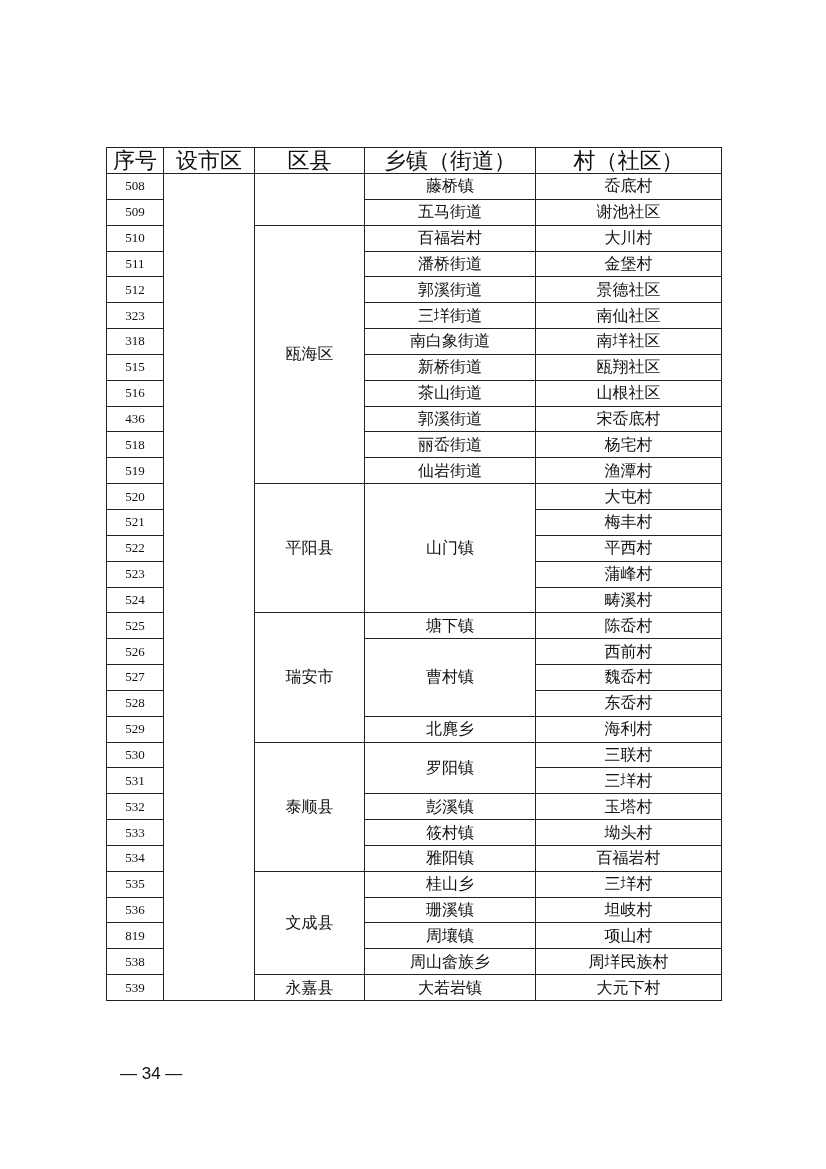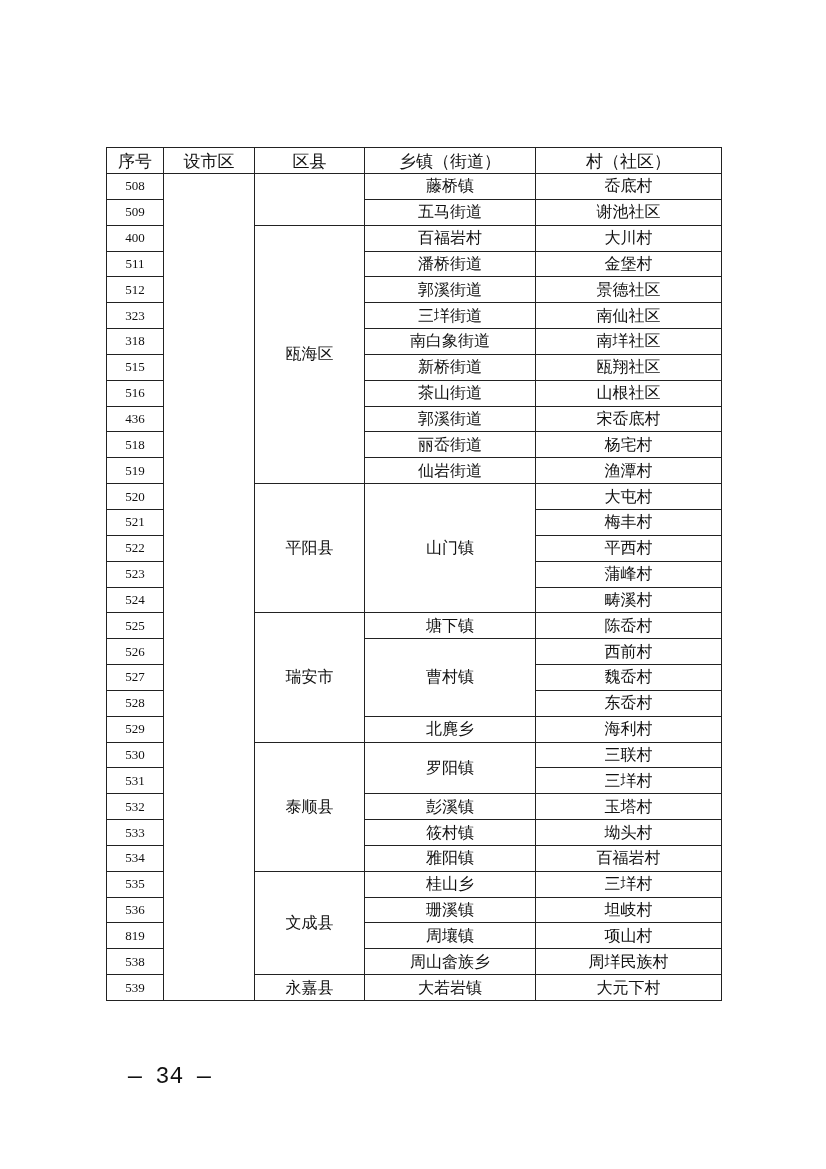--- a/index.html
+++ b/index.html
@@ -1,23 +1,23 @@
 <!DOCTYPE html>
 <html><head>
 <meta charset="utf-8">
 <style>
   html, body { margin:0; padding:0; background:#ffffff; }
   body { width:826px; height:1169px; position:relative; overflow:hidden;
          font-family:"DejaVu Serif","Liberation Serif",serif; color:#111; }
   #tbl { position:absolute; left:106px; top:147px; border-collapse:collapse; table-layout:fixed; }
   #tbl td, #tbl th { border:1px solid #222; padding:0; text-align:center; vertical-align:middle;
          font-size:16px; font-weight:normal; height:24.85px; line-height:24px; overflow:hidden; white-space:nowrap; }
-  #tbl th { font-family:"DejaVu Sans","Liberation Sans",sans-serif; font-size:17px; height:25px; }
+  #tbl th { font-family:"DejaVu Sans","Liberation Sans",sans-serif; font-size:22px; height:25px; }
   #tbl td.num { font-family:"Liberation Serif",serif; font-size:13px; }
-  .footer { position:absolute; left:128px; top:1064px; font-size:23px; font-family:Liberation Mono, monospace; }
+  .footer { position:absolute; left:120px; top:1064px; font-size:17px; font-family:Liberation Sans, sans-serif; }
 </style>
 </head>
 <body>
 
 <table id="tbl">
   <colgroup>
     <col style="width:57px">
       <col style="width:91px">
       <col style="width:110px">
       <col style="width:171px">
@@ -39,21 +39,21 @@
       <td rowspan="2"></td>
       <td>藤桥镇</td>
       <td>岙底村</td>
     </tr>
     <tr>
       <td class="num">509</td>
       <td>五马街道</td>
       <td>谢池社区</td>
     </tr>
     <tr>
-      <td class="num">400</td>
+      <td class="num">510</td>
       <td rowspan="10">瓯海区</td>
       <td>百福岩村</td>
       <td>大川村</td>
     </tr>
     <tr>
       <td class="num">511</td>
       <td>潘桥街道</td>
       <td>金堡村</td>
     </tr>
     <tr>

